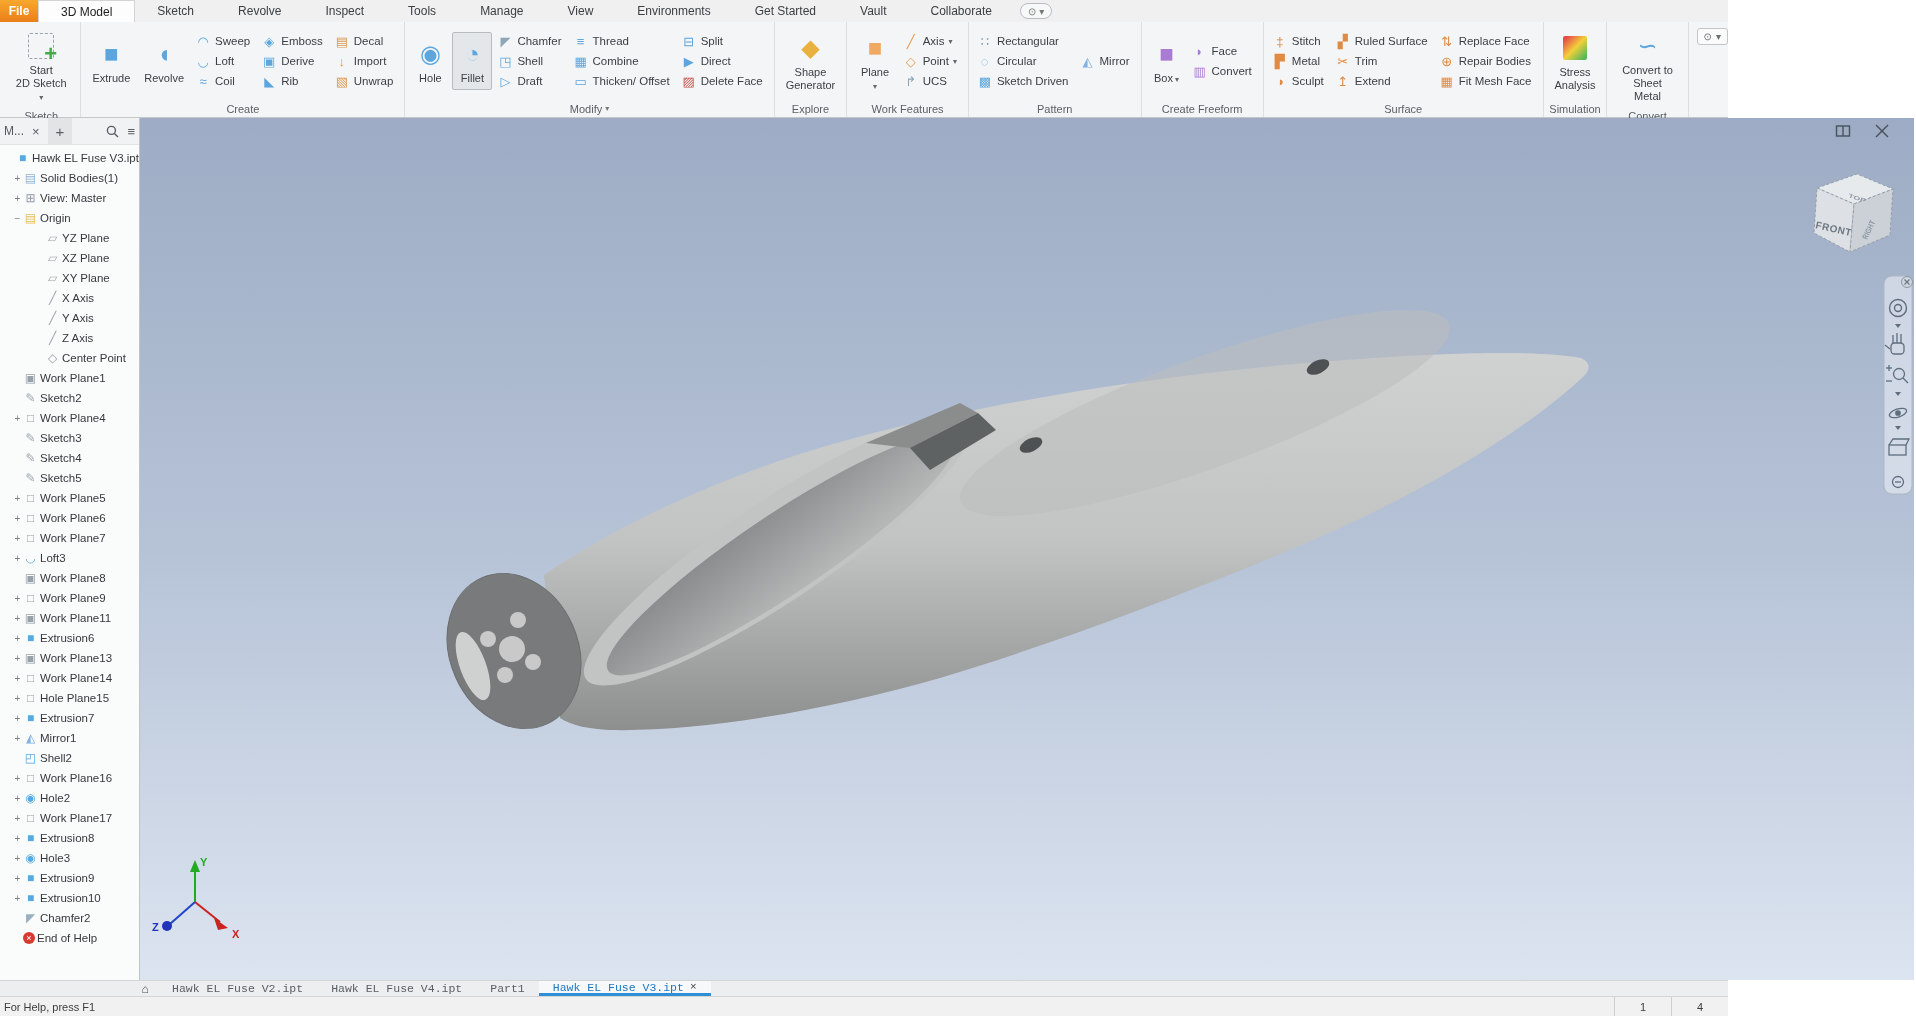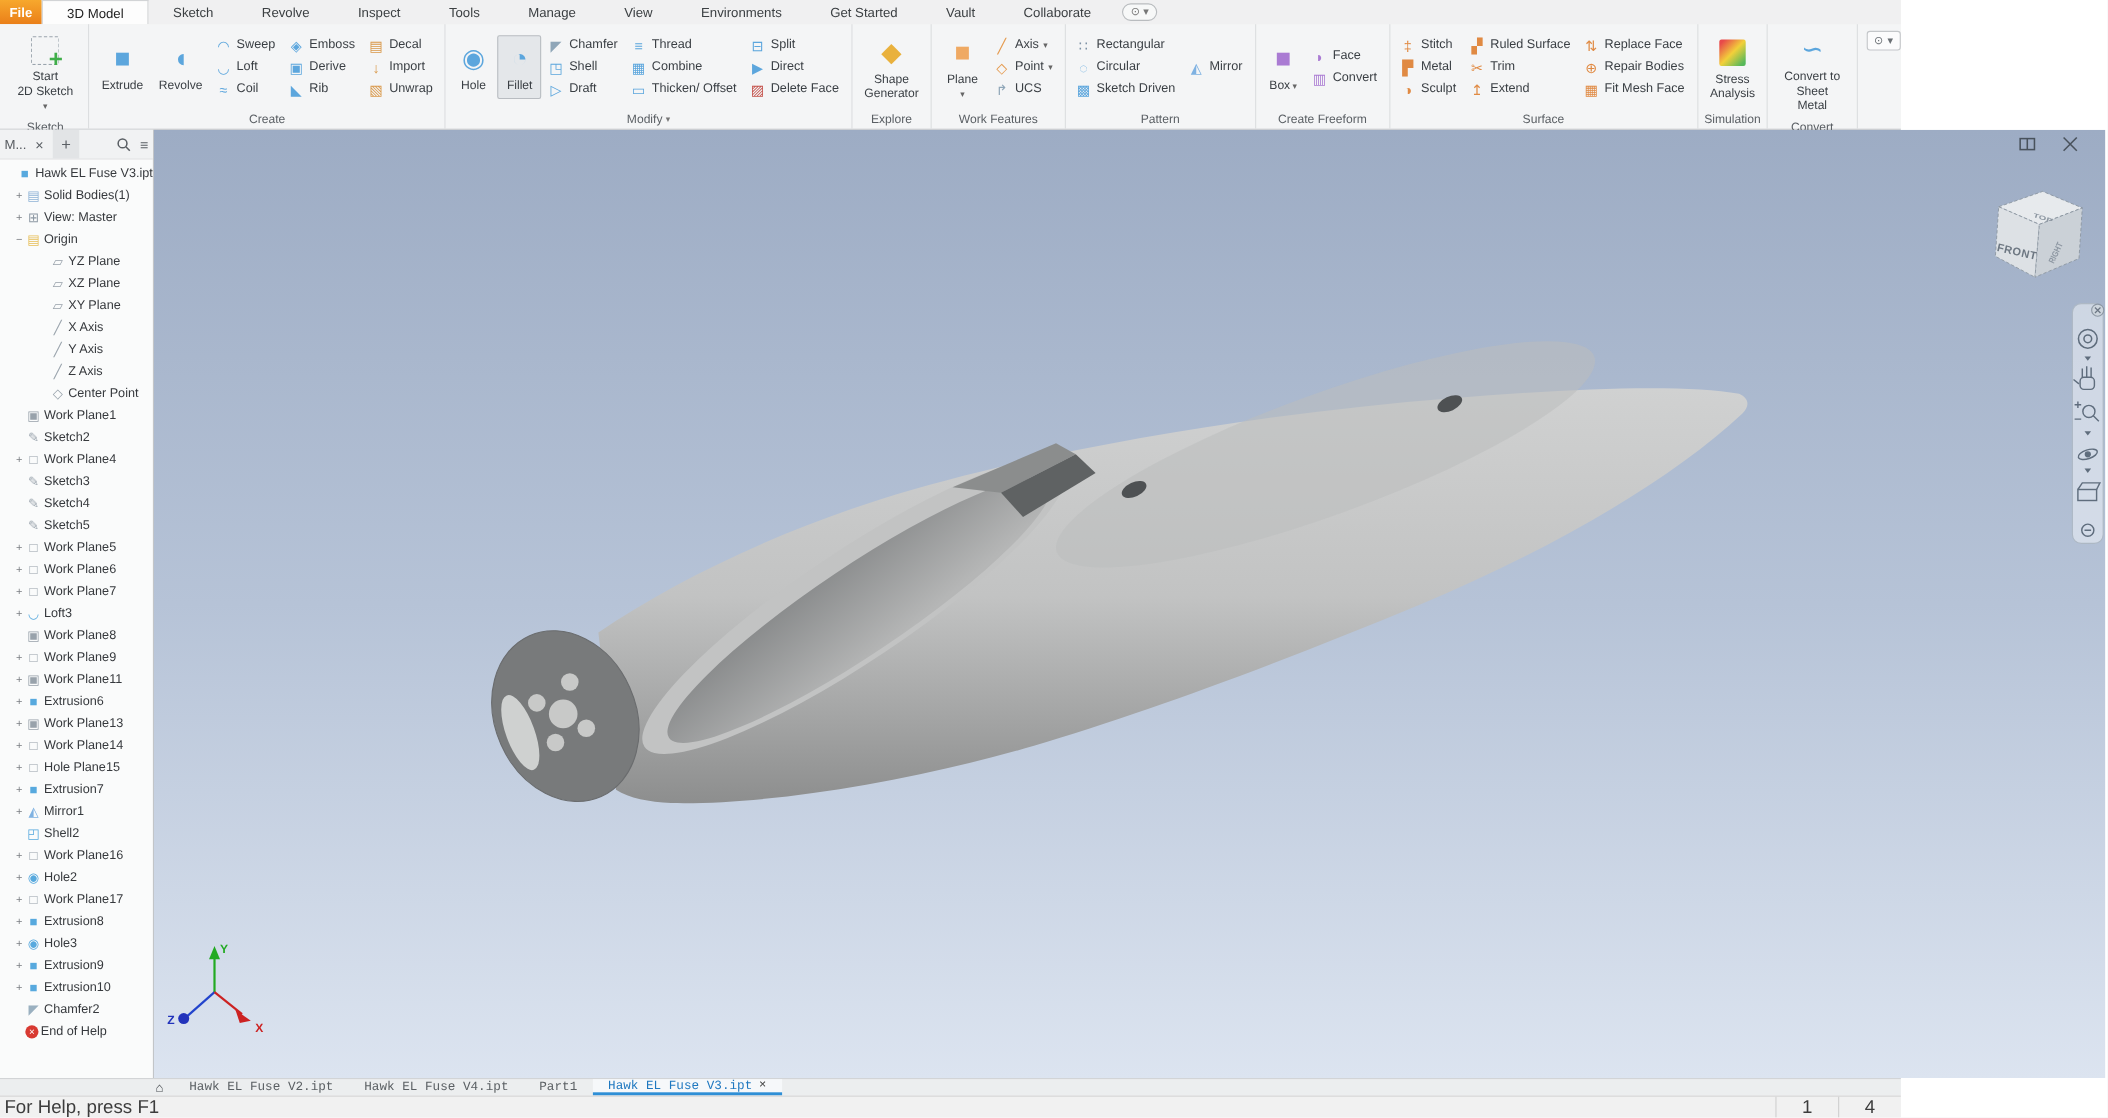--- a/index.html
+++ b/index.html
@@ -52,21 +52,21 @@
   #viewport svg { display:block; }
 
   
   #doctabs { height:16px; background:#eceeef; border-top:1px solid #d2d4d6; display:flex; align-items:stretch; font-size:11.5px; color:#5a5f63; padding-left:132px; }
   .home-btn { width:26px; display:flex; align-items:center; justify-content:center; color:#4a4f54; font-size:12px; }
   .dtab { padding:0 14px; display:flex; align-items:center; gap:6px;font-family:Liberation Mono, monospace; }
   .dtab.active { color:#1f78c0; background:#f6f8fa; border-bottom:3px solid #2f8fd6; }
   .dtab .closex { color:#444; font-size:11px; }
 
   
-  #statusbar { height:20px; background:#f1f1f1; border-top:1px solid #d5d5d5; display:flex; align-items:center; font-size:17px; color:#3c3c3c;gap:28px; }
+  #statusbar { height:20px; background:#f1f1f1; border-top:1px solid #d5d5d5; display:flex; align-items:center; font-size:11px; color:#3c3c3c;gap:28px; }
   #statusbar .sleft { padding-left:4px; flex:1; }
   .scell { width:57px; align-self:stretch; display:flex; align-items:center; justify-content:center; border-left:1px solid #cfcfcf; }
 </style>
 </head>
 <body>
 
 <div id="app">
 
   <div id="menubar">
       <div class="file-btn">File</div>

